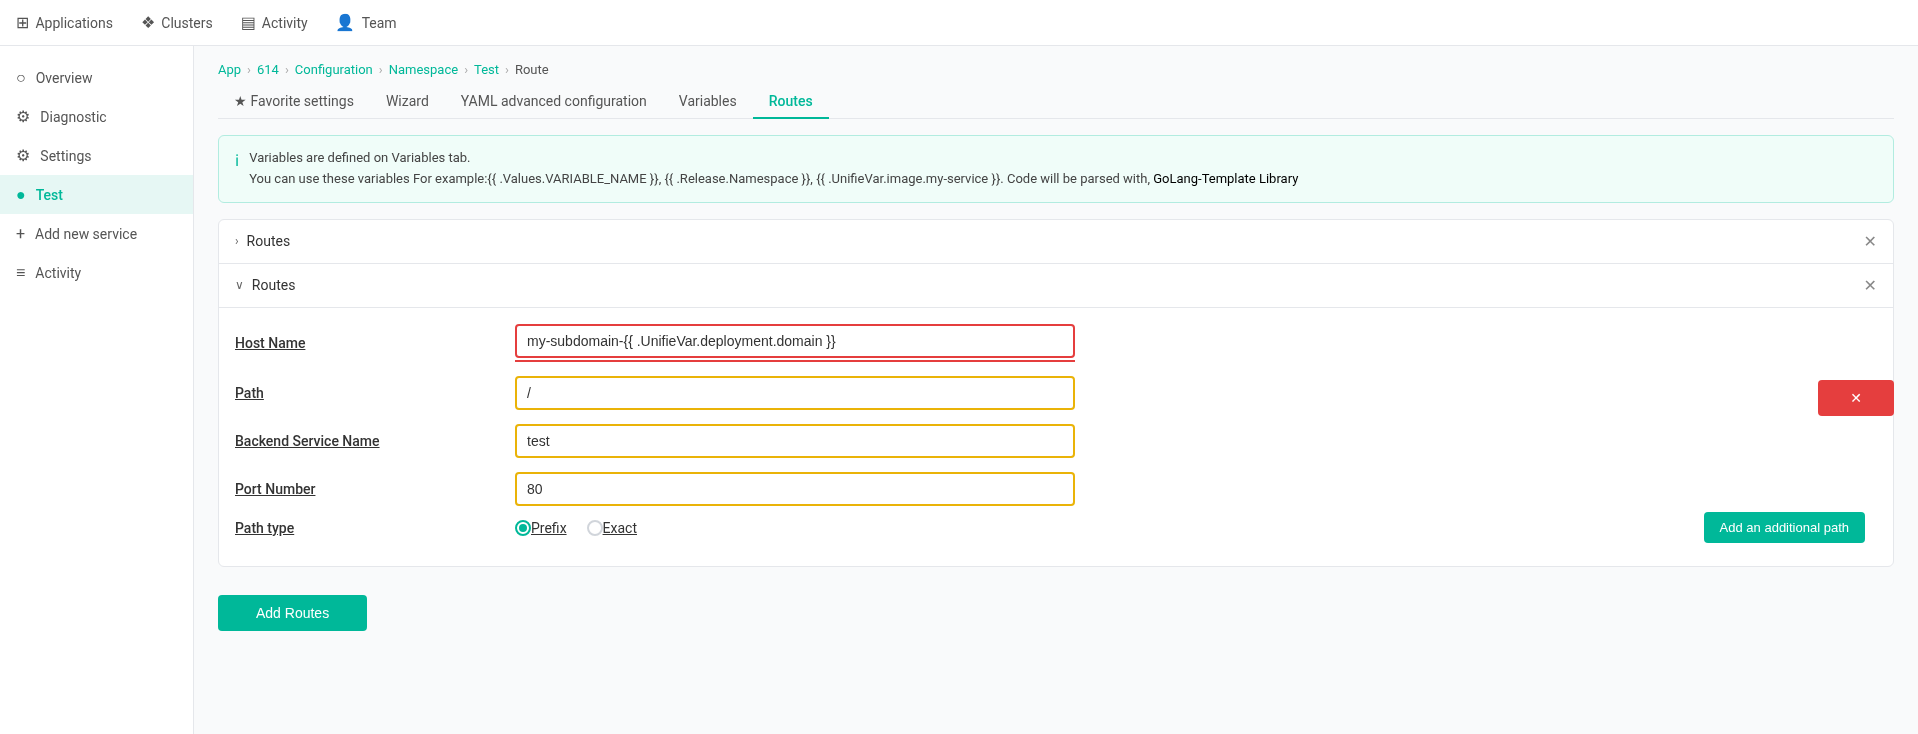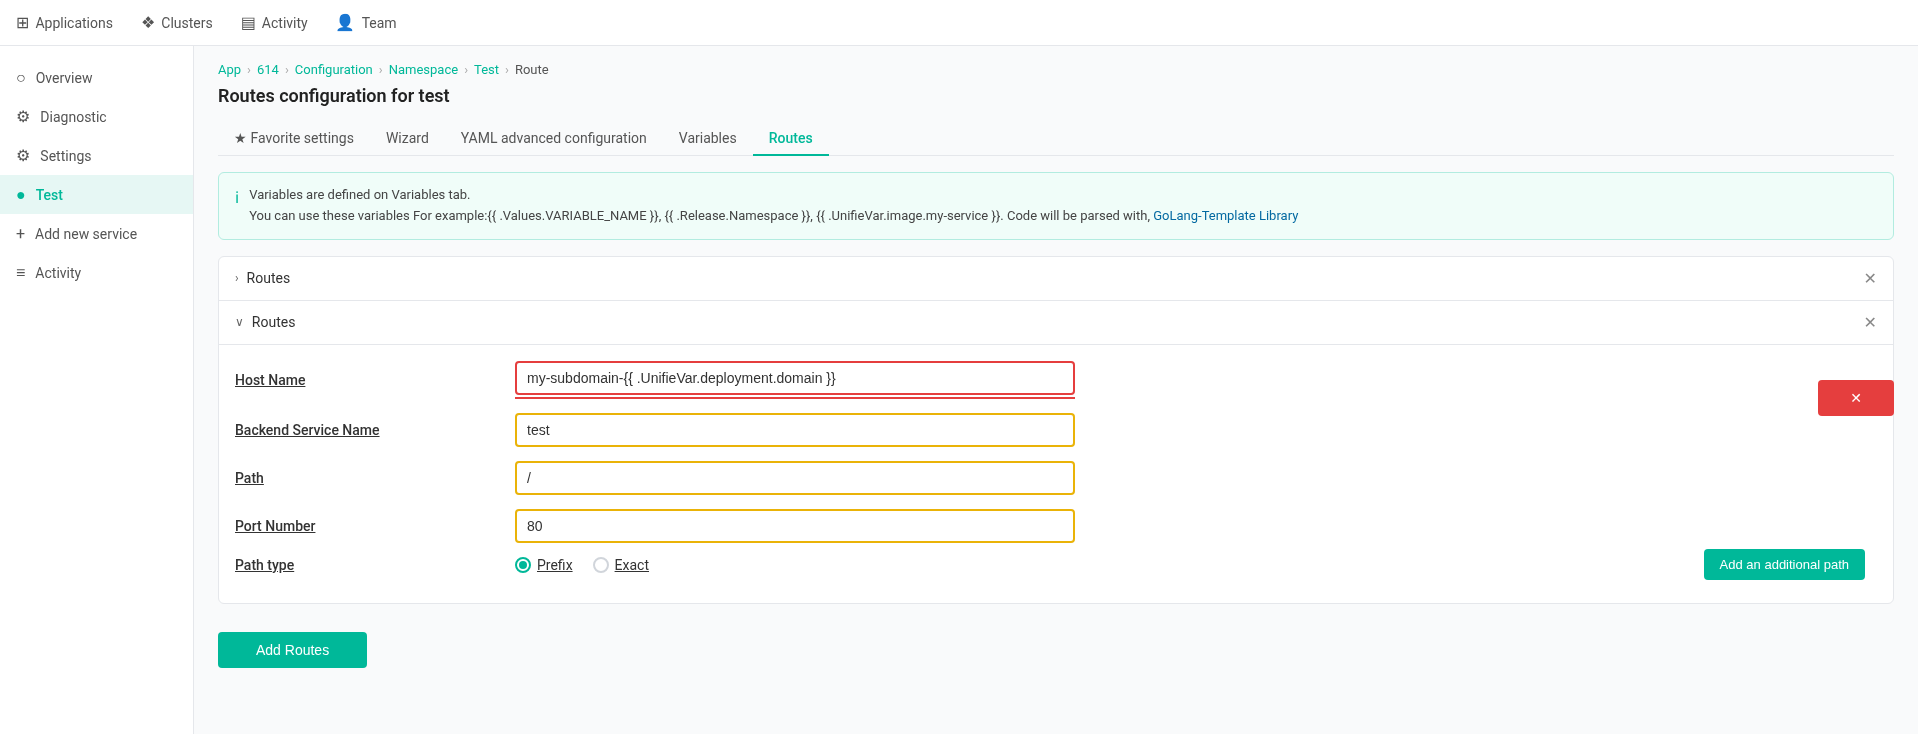--- a/index.html
+++ b/index.html
@@ -122,21 +122,21 @@
       align-items: flex-start;
       gap: 10px;
     }
     .info-icon {
       color: #00b899;
       font-size: 16px;
       margin-top: 1px;
       flex-shrink: 0;
     }
     .info-text { font-size: 13px; color: #444; line-height: 1.6; }
-    .info-text .highlight { color: #0369a1; cursor: pointer; }
+    .info-text .highlight { color: #000000; cursor: pointer; }
 
     
     .routes-container {
       background: #fff;
       border: 1px solid #e5e7eb;
       border-radius: 6px;
       margin-bottom: 16px;
     }
 
     .routes-row {
@@ -213,21 +213,21 @@
 
     
     .radio-group {
       display: flex;
       align-items: center;
       gap: 20px;
     }
     .radio-item {
       display: flex;
       align-items: center;
-      gap: 6px;
+      gap: 0;
       cursor: pointer;
       font-size: 14px;
     }
     .radio-circle {
       width: 16px;
       height: 16px;
       border-radius: 50%;
       border: 2px solid #d1d5db;
       display: flex;
       align-items: center;
@@ -355,21 +355,20 @@
       <span class="sep">›</span>
       <span class="link">Configuration</span>
       <span class="sep">›</span>
       <span class="link">Namespace</span>
       <span class="sep">›</span>
       <span class="link">Test</span>
       <span class="sep">›</span>
       <span>Route</span>
     </div>
 
-    <h1 class="page-title">Routes configuration for test</h1>
 
     <div class="tabs">
       <div class="tab-item">
         <span>★</span>
         <span>Favorite settings</span>
       </div>
       <div class="tab-item">
         <span>Wizard</span>
       </div>
       <div class="tab-item">
@@ -421,30 +420,30 @@
 
           <div class="form-row">
             <div class="form-label">Host Name</div>
             <div class="form-input-wrap hostname-wrap">
               <input class="form-input error" type="text" value="my-subdomain-{{ .UnifieVar.deployment.domain }}" style="">
               <div class="hostname-error-line"></div>
             </div>
           </div>
 
           <div class="form-row">
+            <div class="form-label">Path</div>
+            <div class="form-input-wrap">
+              <input class="form-input" type="text" value="/" style="">
+            </div>
+          </div>
+
+          <div class="form-row">
             <div class="form-label">Backend Service Name</div>
             <div class="form-input-wrap">
               <input class="form-input" type="text" value="test" style="">
-            </div>
-          </div>
-
-          <div class="form-row">
-            <div class="form-label">Path</div>
-            <div class="form-input-wrap">
-              <input class="form-input" type="text" value="/" style="">
             </div>
           </div>
 
           <div class="form-row">
             <div class="form-label">Port Number</div>
             <div class="form-input-wrap">
               <input class="form-input" type="text" value="80" style="">
             </div>
           </div>
 

